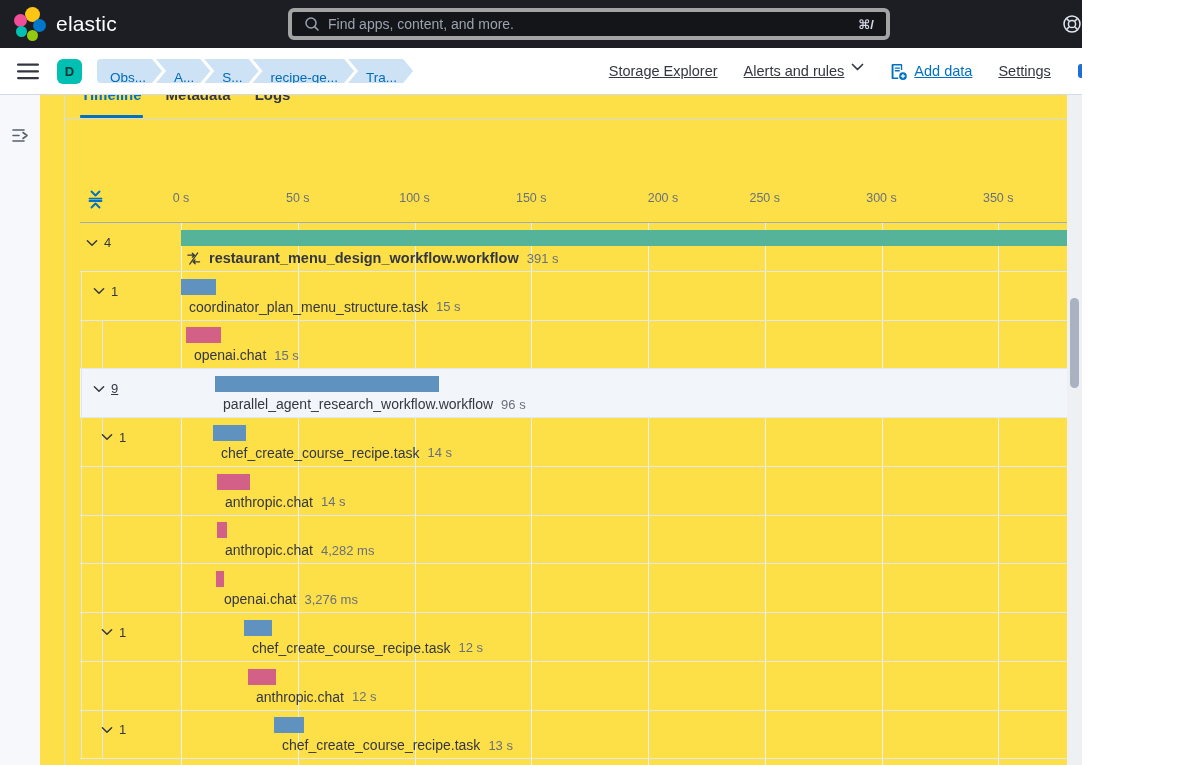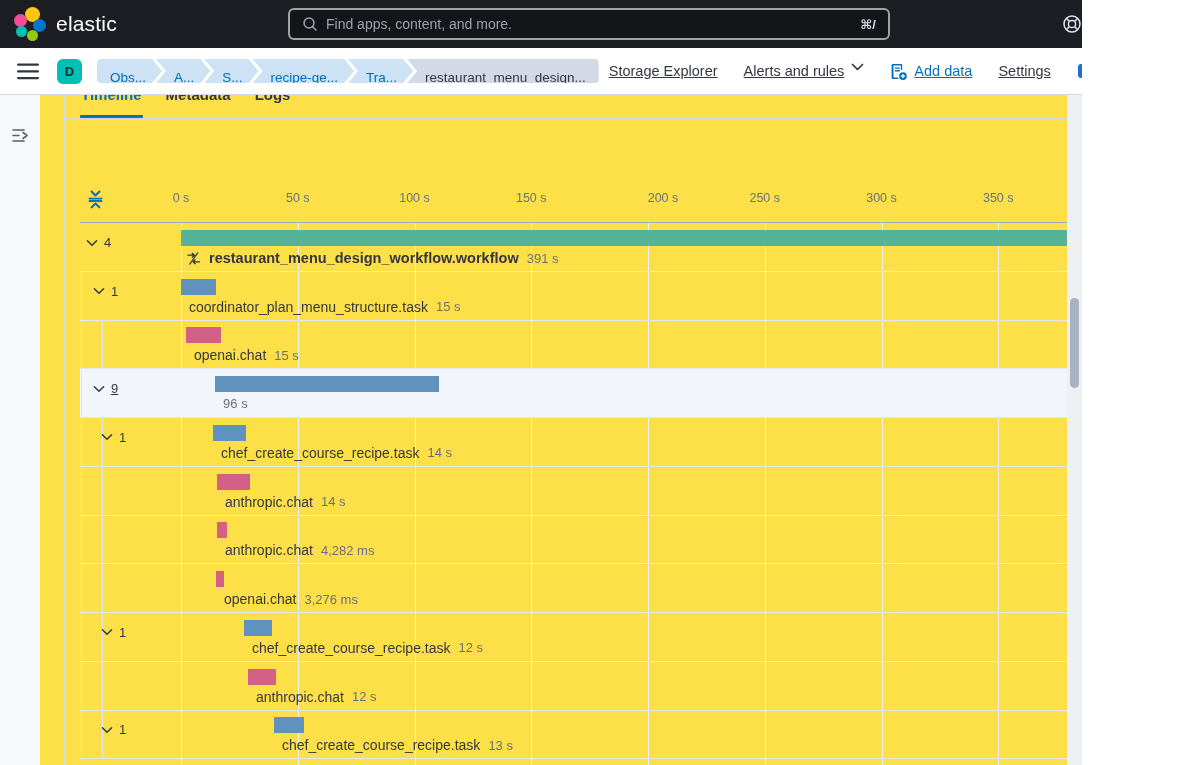--- a/index.html
+++ b/index.html
@@ -6,21 +6,21 @@
   html,body { width:1200px; height:765px; overflow:hidden; }
   body { font-family:"Liberation Sans","DejaVu Sans",sans-serif; background:#fff; }
   .page { position:relative; width:1082px; height:765px; overflow:hidden; background:#fde047; }
 
   
   .topbar { position:absolute; top:0; left:0; width:1200px; height:48px; background:#1d1e24; display:flex; align-items:center; z-index:30; }
   .logo { display:flex; align-items:center; margin-left:14px; }
   .logo-mark { position:relative; width:34px; height:34px; }
   .logo-mark i { position:absolute; border-radius:50%; }
   .logo-text { color:#fff; font-size:21px; font-weight:500; margin-left:8px; letter-spacing:.2px; }
-  .search { position:absolute; left:288px; top:8px; width:602px; height:32px; background:#141519; border:2px solid #a3a3a3; border-radius:6px; display:flex; align-items:center; padding:0 12px; }
+  .search { position:absolute; left:288px; top:8px; width:602px; height:32px; background:#141519; border:4px solid #a3a3a3; border-radius:6px; display:flex; align-items:center; padding:0 12px; }
   .search-placeholder { color:#9ba3b0; font-size:14px; margin-left:8px; flex:1; }
   .search-shortcut { color:#d4dae5; font-size:13px; font-weight:700; }
   .top-icons { position:absolute; right:0; top:0; height:48px; display:flex; align-items:center; gap:20px; padding-right:20px; }
   .icon-btn { position:relative; width:24px; height:24px; display:flex; align-items:center; justify-content:center; cursor:pointer; }
   .notif-dot { position:absolute; top:-3px; right:-4px; width:11px; height:11px; border-radius:50%; background:#ed4c92; }
   .avatar { width:32px; height:32px; border-radius:50%; background:#3d9fe2; color:#fff; font-size:14px; font-weight:600; display:flex; align-items:center; justify-content:center; }
 
   
   .navbar { position:absolute; top:48px; left:0; width:1200px; height:47px; background:#fff; border-bottom:1px solid #d3dae6; display:flex; align-items:center; z-index:20; }
   .hamburger { margin-left:17px; cursor:pointer; display:flex; }
@@ -134,21 +134,20 @@
           <rect y="13.9" width="22" height="2.3" rx="1.1" fill="#343741"></rect>
         </svg>
     </span>
     <span class="dep-badge">D</span>
     <div class="breadcrumbs">
         <span class="crumb blue first">Obs...</span>
         <span class="crumb blue">A...</span>
         <span class="crumb blue">S...</span>
         <span class="crumb blue">recipe-ge...</span>
         <span class="crumb blue">Tra...</span>
-        <span class="crumb gray">restaurant_menu_design...</span>
       </div>
     <div class="nav-actions">
         <span class="nav-item">
           <span>Storage Explorer</span>
         </span>
         <span class="nav-item">
           <span>Alerts and rules</span>
           <svg width="13" height="8" viewBox="0 0 13 8" fill="none" stroke="#343741" stroke-width="1.7" stroke-linecap="round" stroke-linejoin="round">
             <path d="M1.5 1.5 L6.5 6.5 L11.5 1.5"></path>
           </svg>
@@ -269,20 +268,21 @@
       <div class="wrow hl" style="top: 189.19px;">
         <div class="guide" style="left: 1px;"></div>
         <span class="toggle" style="left: 13px;">
           <svg width="12" height="8" viewBox="0 0 13 8" fill="none" stroke="#343741" stroke-width="1.6" stroke-linecap="round" stroke-linejoin="round">
             <path d="M1.5 1.5 L6.5 6.5 L11.5 1.5"></path>
           </svg>
           <span class="toggle-num u">9</span>
         </span>
         <div class="bar" style="left: 135.092px; width: 224.164px; background: rgb(96, 146, 192);"></div>
         <span class="rlabel" style="left: 143.092px;">
+          <span class="name">parallel_agent_research_workflow.workflow</span>
           <span class="dur">96 s</span>
         </span>
       </div>
       <div class="wrow" style="top: 237.92px;">
         <div class="guide" style="left: 1px;"></div>
         <div class="guide" style="left: 22px;"></div>
         <span class="toggle" style="left: 21px;">
           <svg width="12" height="8" viewBox="0 0 13 8" fill="none" stroke="#343741" stroke-width="1.6" stroke-linecap="round" stroke-linejoin="round">
             <path d="M1.5 1.5 L6.5 6.5 L11.5 1.5"></path>
           </svg>

